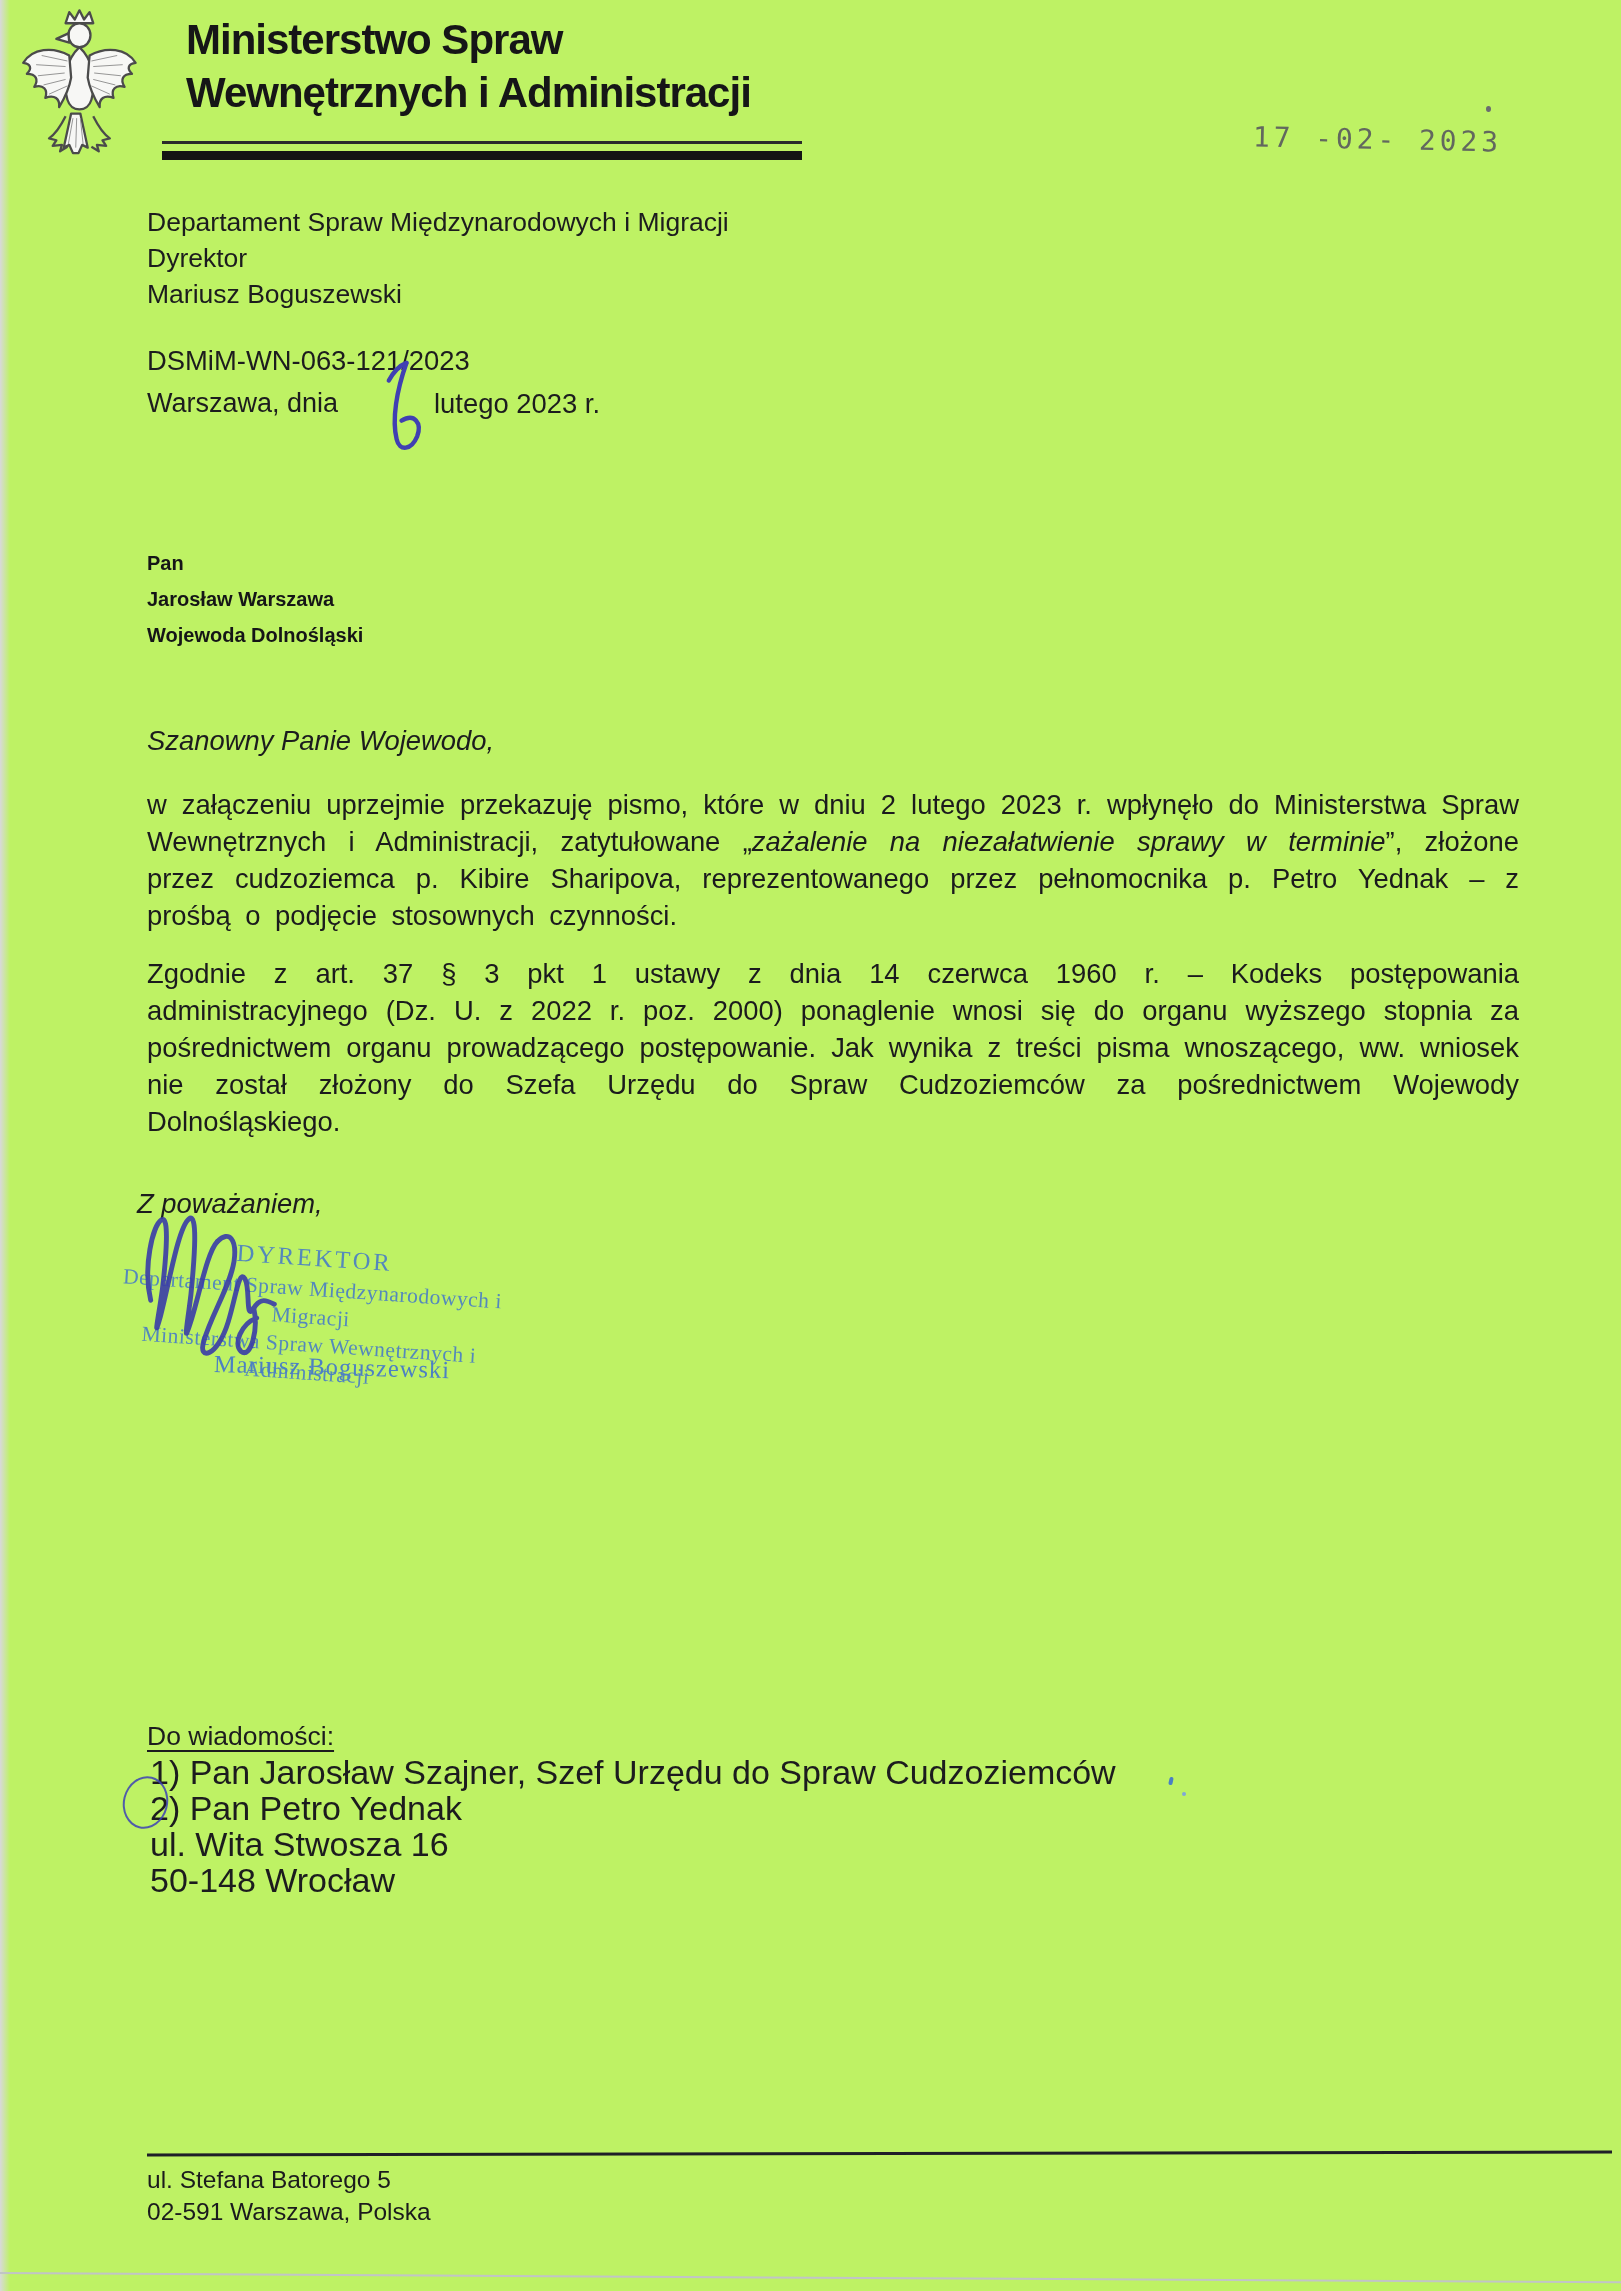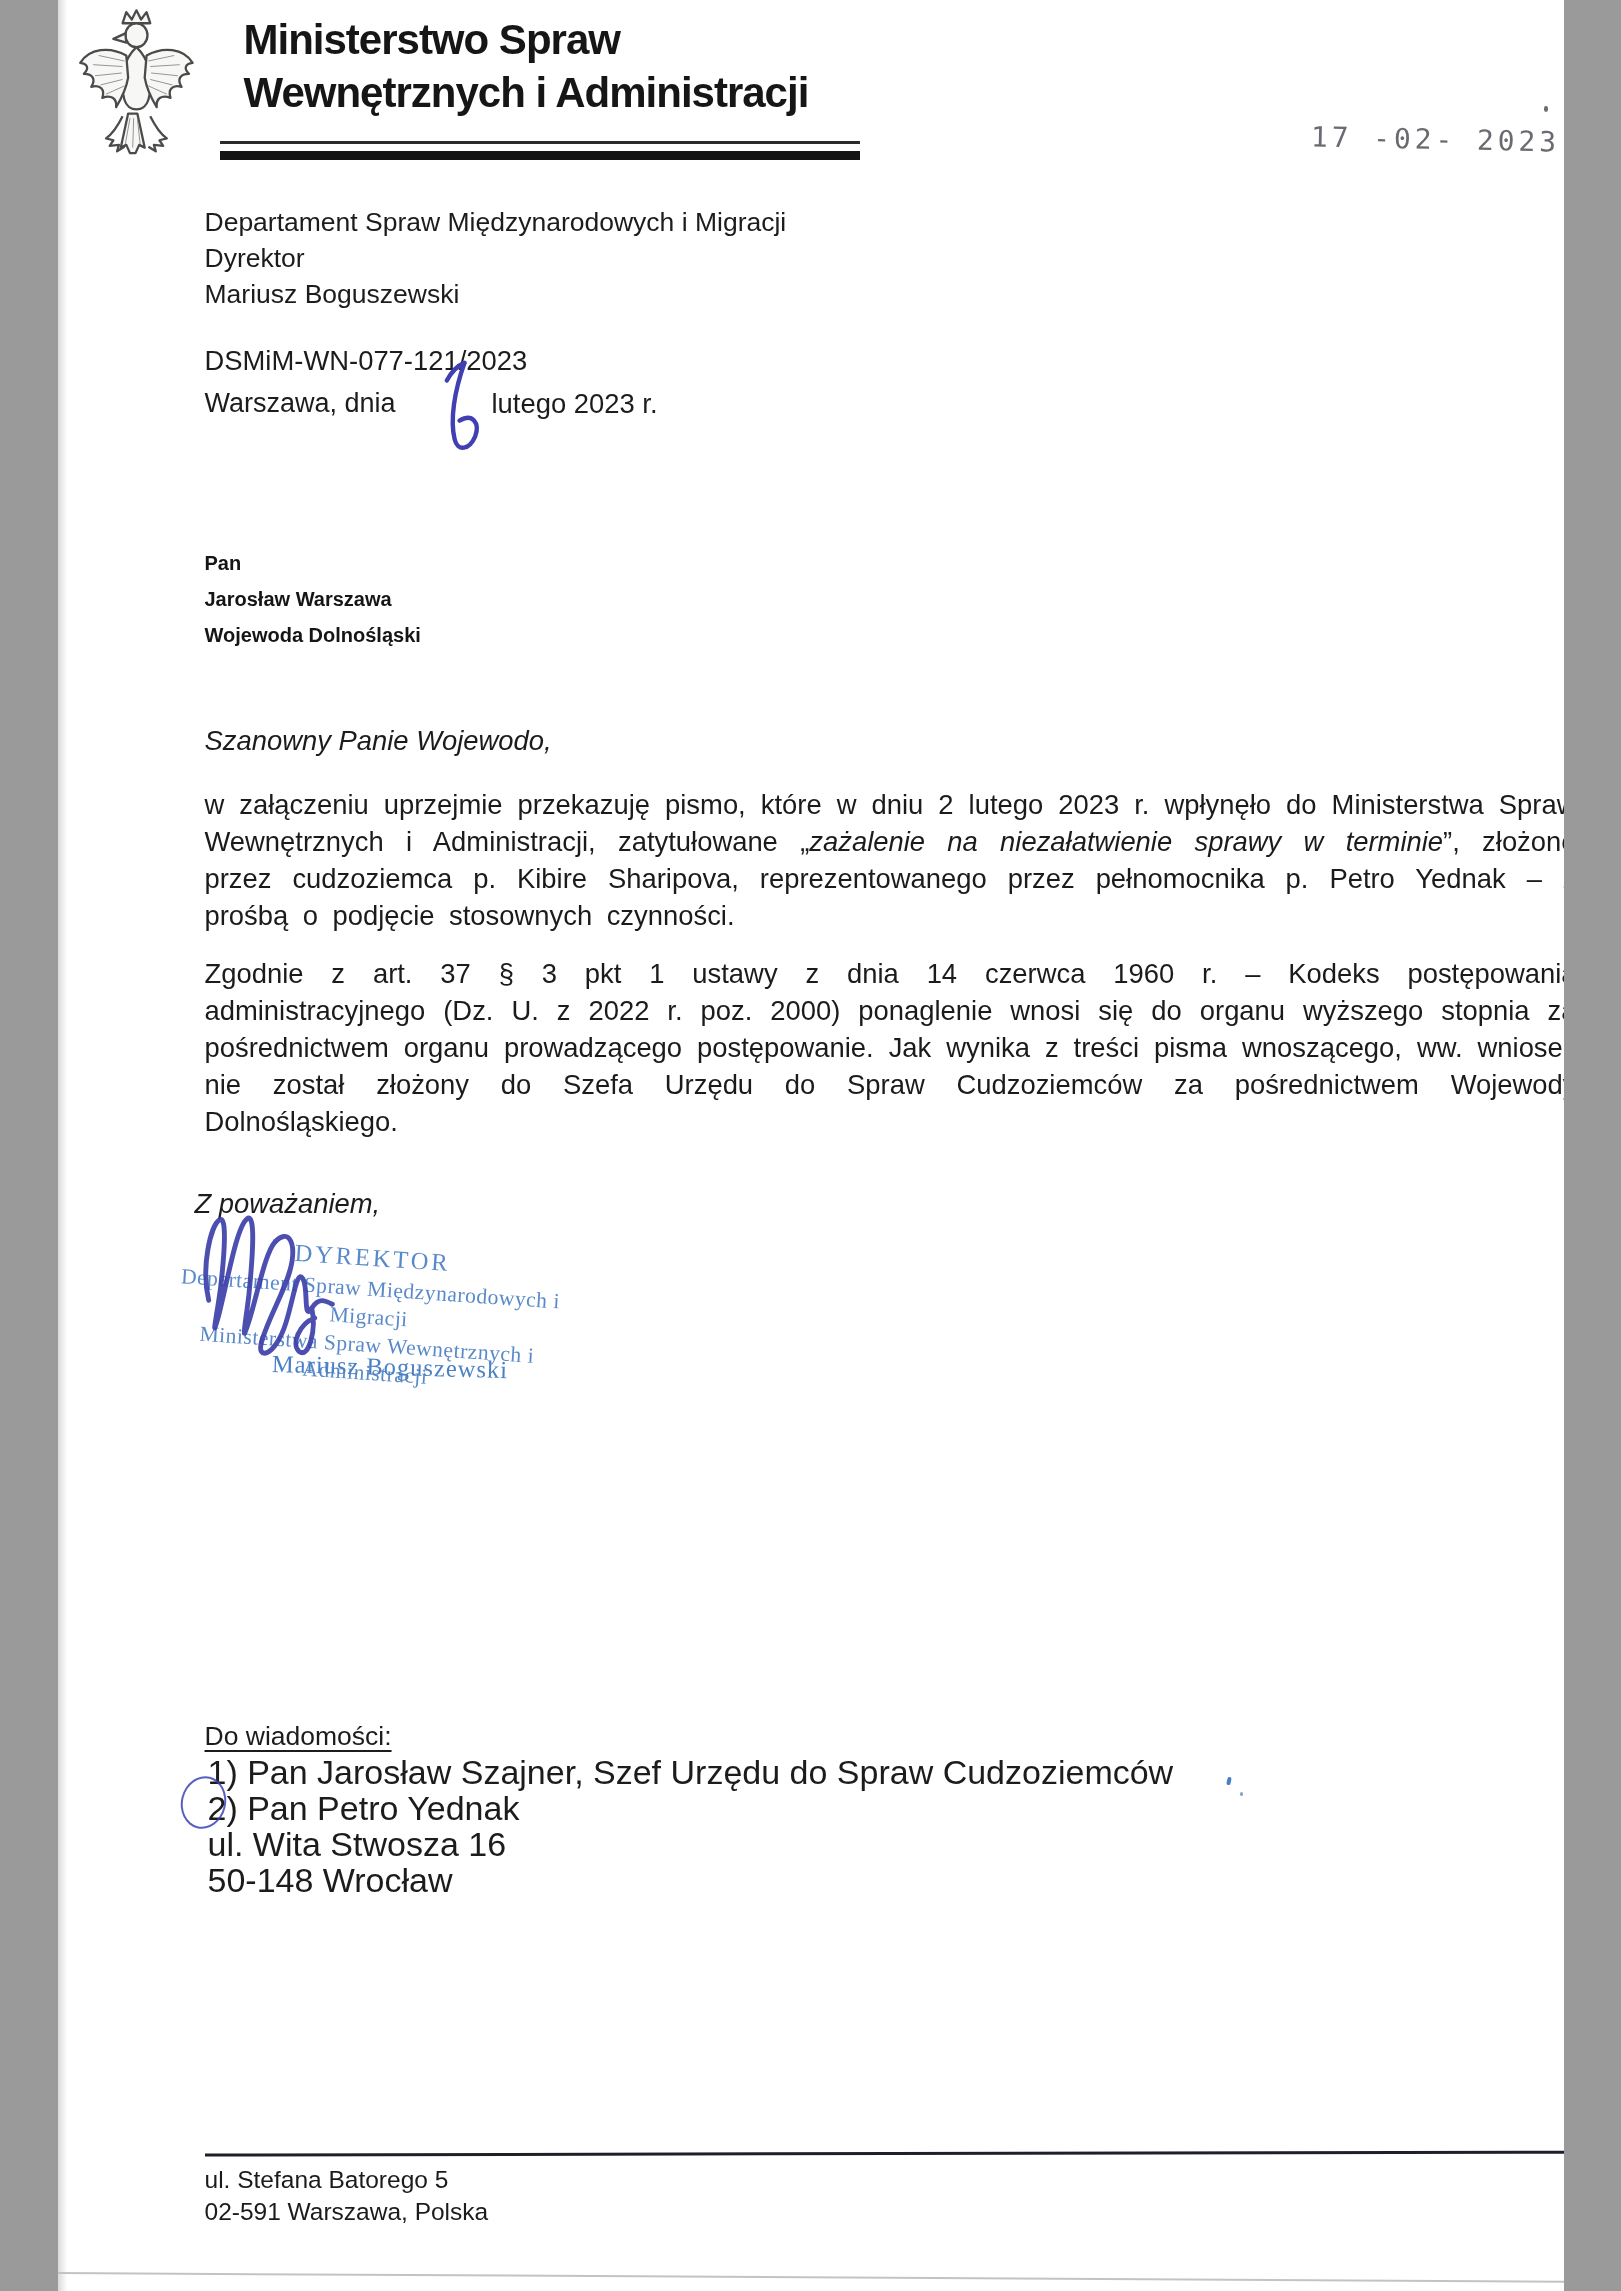--- a/index.html
+++ b/index.html
@@ -1,18 +1,18 @@
 <!DOCTYPE html>
 <html><head>
 <meta charset="utf-8">
 <style>
   html,body{margin:0;padding:0;background:#9a9a9a;}
   .page{
-    position:relative; width:1506px; height:2292px; margin:0 auto;
-    background:#ffffff; overflow:hidden;
+    position:relative; width:1621px; height:2292px; margin:0 auto;
+    background:#bef264; overflow:hidden;
     font-family:"Liberation Sans", sans-serif; color:#1c1c1e;
   }
   .abs{position:absolute;}
   .t{position:absolute; white-space:nowrap; color:#1c1c1e;}
   .edge-shade{left:0;top:0;width:9.8px;height:2292px;
     background:linear-gradient(90deg,#d9d9db,rgba(255,255,255,0));}
   
   .emblem{left:13.7px; top:3.9px; width:129px; height:173px;}
   .title{font-weight:bold; letter-spacing:-1px; font-size:42px; color:#161617;}
   .title1{left:186px; top:15.7px;}
@@ -90,21 +90,21 @@
   <div class="abs rule-thin"></div>
   <div class="abs rule-thick"></div>
   <div class="t date-stamp">17 -02- 2023</div>
 
   <div class="block sender">
     <div>Departament Spraw Międzynarodowych i Migracji</div>
     <div>Dyrektor</div>
     <div>Mariusz Boguszewski</div>
   </div>
 
-  <div class="t refnum">DSMiM-WN-077-121/2023</div>
+  <div class="t refnum">DSMiM-WN-063-121/2023</div>
   <div class="t refpre">Warszawa, dnia</div>
   <div class="abs hand-day" title="">
     <svg viewBox="0 0 58 94" width="57" height="92">
       <g fill="none" stroke="#4040b2" stroke-width="4.5" stroke-linecap="round">
         <path d="M14 22 C20 11 27 6 32 4"></path>
         <path d="M32 4 C22 32 17 62 22 82 C25 95 37 93 43 79 C48 65 40 55 27 63"></path>
       </g>
     </svg>
   </div>
   <div class="t refsuf">lutego 2023 r.</div>

